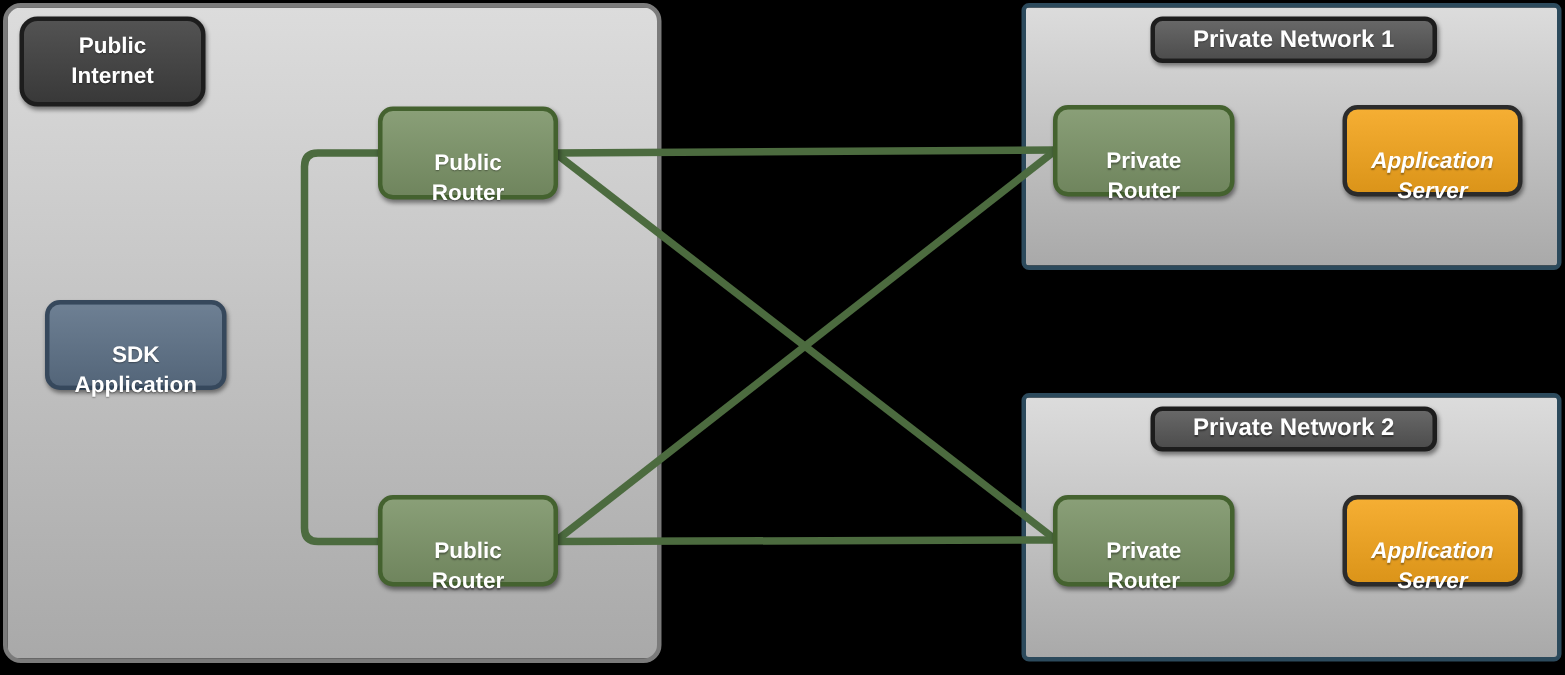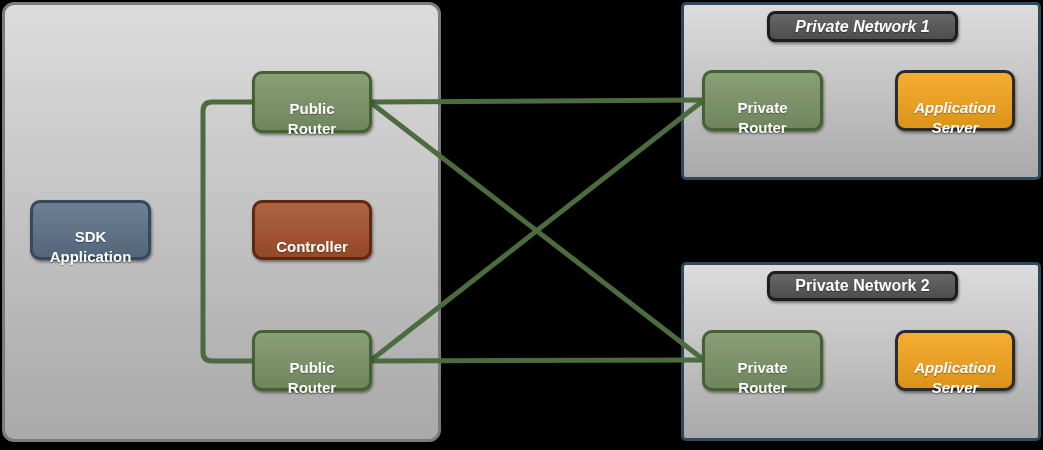--- a/index.html
+++ b/index.html
@@ -100,38 +100,38 @@
   <div class="container private" style="left:681px;top:262px;width:360px;height:179px;"></div>
 
   <svg class="links" width="1043" height="450" viewBox="0 0 1043 450">
     <path class="link" d="M252,102 H212 Q203,102 203,111 V352 Q203,361 212,361 H252"></path>
     <line class="link" x1="370" y1="102" x2="704" y2="100"></line>
     <line class="link" x1="370" y1="102" x2="704" y2="360"></line>
     <line class="link" x1="370" y1="361" x2="704" y2="100"></line>
     <line class="link" x1="370" y1="361" x2="704" y2="360"></line>
   </svg>
 
+  <div class="badge tall dark" style="left:13px;top:11px;width:124px;height:60px;">
+    <span class="label">Public Internet</span>
+  </div>
 
   <div class="node blue" style="left:30px;top:200px;width:121px;height:60px;">
     <span class="label stack">SDK Application</span>
   </div>
 
-  <div class="node red" style="left:252px;top:200px;width:120px;height:60px;">
-    <span class="label stack">Controller</span>
-  </div>
 
   <div class="node green" style="left:252px;top:71px;width:120px;height:62px;">
     <span class="label stack">Public Router</span>
   </div>
 
   <div class="node green" style="left:252px;top:330px;width:120px;height:61px;">
     <span class="label stack">Public Router</span>
   </div>
 
-  <div class="badge mid" style="left:767px;top:11px;width:191px;height:31px;border-radius:8px;font-style:italic;">
+  <div class="badge mid" style="left:767px;top:11px;width:191px;height:31px;border-radius:8px;">
     <span class="label">Private Network 1</span>
   </div>
 
   <div class="node green" style="left:702px;top:70px;width:121px;height:61px;">
     <span class="label stack">Private Router</span>
   </div>
 
   <div class="node orange" style="left:895px;top:70px;width:120px;height:61px;">
     <span class="label stack">Application Server</span>
   </div>

